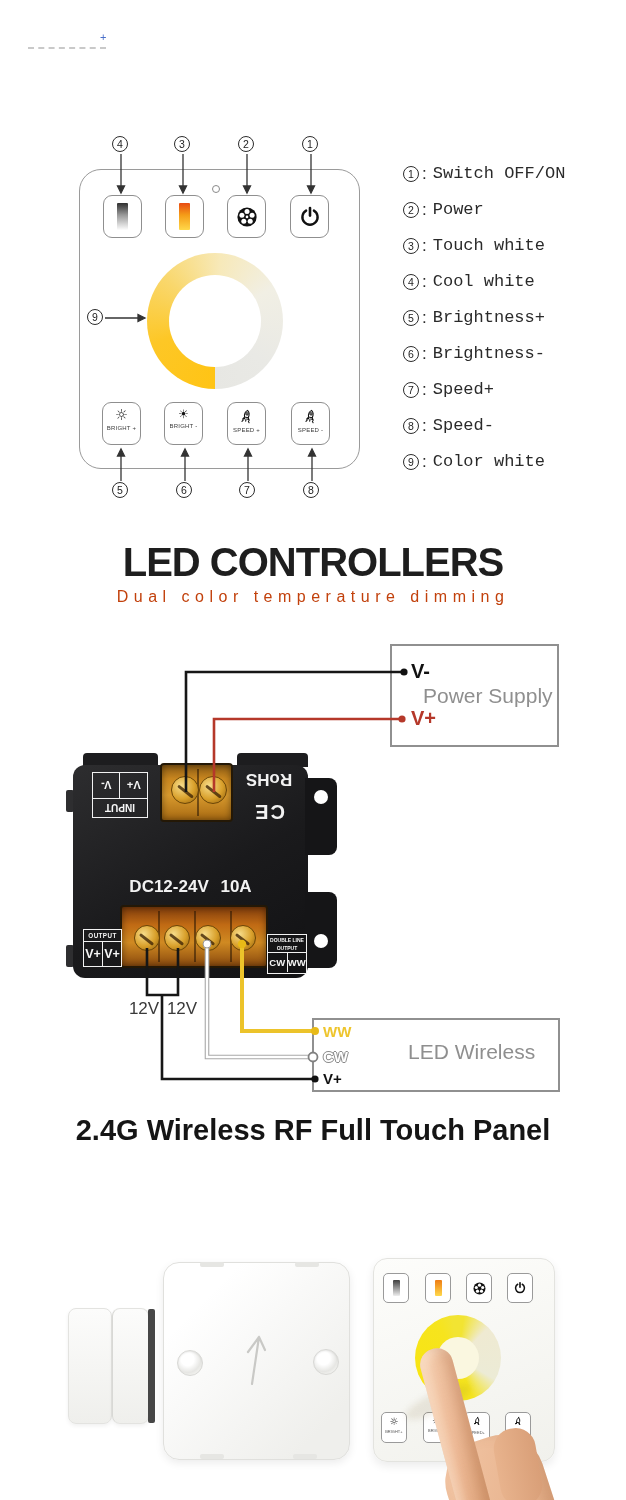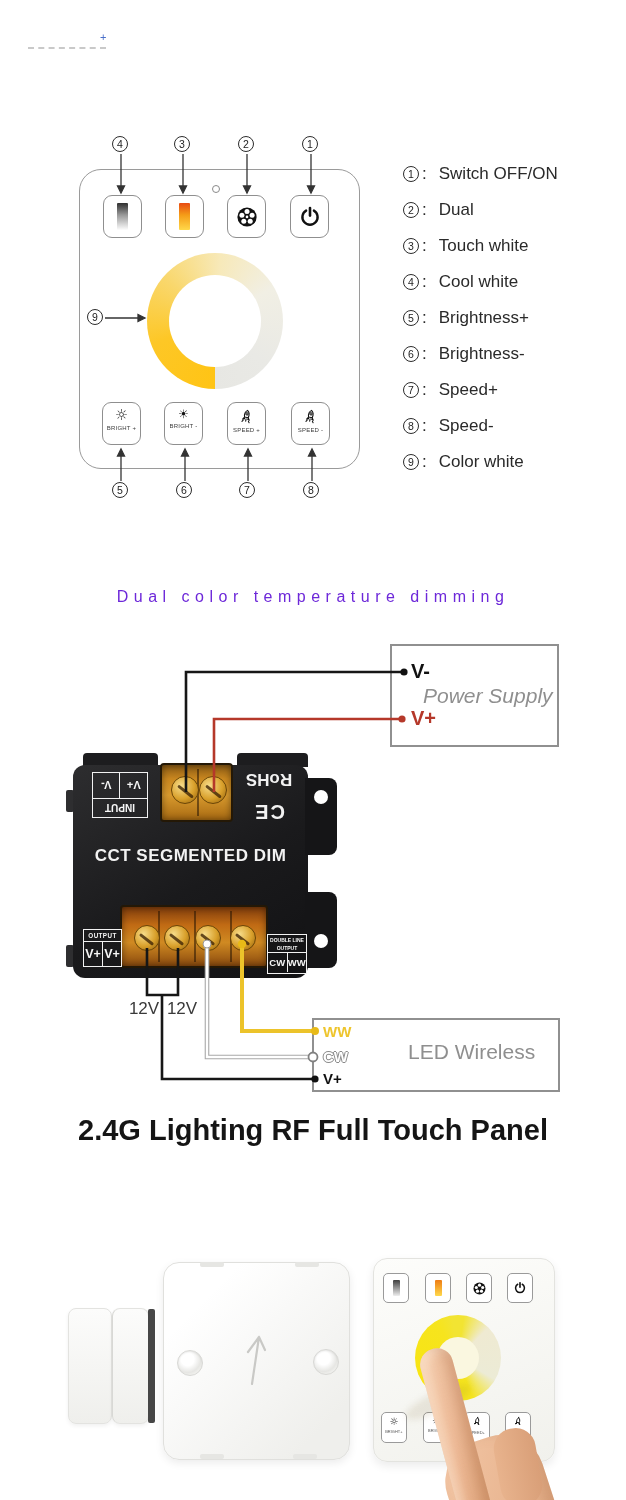--- a/index.html
+++ b/index.html
@@ -7,21 +7,21 @@
        font-family:"Liberation Sans",sans-serif;color:#1a1a1a;}
   .abs{position:absolute;}
   .ctr{text-align:center;left:0;right:0;}
   h1,h2{margin:0;font-weight:bold;}
   
   .cnum{width:16px;height:16px;border:1.2px solid #2c2c2c;border-radius:50%;
         display:inline-flex;align-items:center;justify-content:center;
         font-size:10.5px;color:#222;background:#fff;flex:0 0 auto;box-sizing:border-box;}
   .legend-row{position:absolute;left:403px;display:flex;align-items:center;gap:3px;
         font-size:17px;color:#2a2a2a;height:19px;}
-  .legend-row .lbl{margin-left:9px;}
+  .legend-row .lbl{margin-left:3px;font-family:Liberation Mono, monospace;}
   
   .panel-outline{left:79px;top:169px;width:279px;height:298px;border:1.6px solid #9a9a9a;
         border-radius:22px;background:#fff;}
   .btn{width:39px;height:43px;border:1.6px solid #8f8f8f;border-radius:9px;background:#fff;
         display:flex;flex-direction:column;align-items:center;justify-content:center;box-sizing:border-box;}
   .btn2{justify-content:flex-start;padding-top:5px;}
   .btn2 .blabel{margin-top:2px;font-size:6px;color:#3d3d3d;letter-spacing:.2px;white-space:nowrap;}
   .baricon{width:11px;height:27px;border-radius:1px;}
   .bar-cool{background:linear-gradient(180deg,#2f2f2f,#9a9a9a 45%,#fdfdfd);}
   .bar-warm{background:linear-gradient(180deg,#e84b12,#f59d18 45%,#ffd84a);}
@@ -192,21 +192,21 @@
   <div class="abs cnum" style="left:303px;top:482px;">8</div>
 
   <div class="legend-row" style="top:164px;">
     <span class="cnum">1</span>
       <span>:</span>
       <span class="lbl">Switch OFF/ON</span>
   </div>
   <div class="legend-row" style="top:200px;">
     <span class="cnum">2</span>
       <span>:</span>
-      <span class="lbl">Dual</span>
+      <span class="lbl">Power</span>
   </div>
   <div class="legend-row" style="top:236px;">
     <span class="cnum">3</span>
       <span>:</span>
       <span class="lbl">Touch white</span>
   </div>
   <div class="legend-row" style="top:272px;">
     <span class="cnum">4</span>
       <span>:</span>
       <span class="lbl">Cool white</span>
@@ -230,25 +230,26 @@
     <span class="cnum">8</span>
       <span>:</span>
       <span class="lbl">Speed-</span>
   </div>
   <div class="legend-row" style="top:452px;">
     <span class="cnum">9</span>
       <span>:</span>
       <span class="lbl">Color white</span>
   </div>
 
-  <div class="abs ctr" style="top:588px;font-size:16px;letter-spacing:5.5px;color:#6d28d9;">Dual color temperature dimming</div>
+  <h2 class="abs ctr" style="top:540px;font-size:40px;letter-spacing:-1px;color:#1e1e1e;">LED CONTROLLERS</h2>
+  <div class="abs ctr" style="top:588px;font-size:16px;letter-spacing:5.5px;color:#c2410c;">Dual color temperature dimming</div>
 
   <div class="abs wirebox" style="left:390px;top:644px;width:169px;height:103px;"></div>
   <div class="abs" style="left:411px;top:660px;font-size:20px;font-weight:bold;color:#111;">V-</div>
-  <div class="abs graytxt" style="left:423px;top:684px;font-style:italic;">Power Supply</div>
+  <div class="abs graytxt" style="left:423px;top:684px;">Power Supply</div>
   <div class="abs" style="left:411px;top:707px;font-size:20px;font-weight:bold;color:#b5382a;">V+</div>
 
   <div class="abs devtab" style="left:83px;top:753px;width:75px;height:14px;"></div>
   <div class="abs devtab" style="left:237px;top:753px;width:71px;height:14px;"></div>
   <div class="abs devnub" style="left:66px;top:790px;"></div>
   <div class="abs devnub" style="left:66px;top:945px;"></div>
   <div class="abs devbody"></div>
   <div class="abs devflange" style="left:305px;top:778px;width:32px;height:77px;"></div>
   <div class="abs devflange" style="left:305px;top:892px;width:32px;height:76px;"></div>
   <div class="abs devhole" style="left:314px;top:790px;"></div>
@@ -264,21 +265,21 @@
     <div class="row" style="height:19px;border-bottom:1.4px solid #f2f2f2;font-size:10px;font-weight:bold;">INPUT</div>
     <div class="row" style="height:25px;font-size:11px;font-weight:bold;">
       <div class="cell" style="border-right:1.4px solid #f2f2f2;">V+</div>
       <div class="cell">V-</div>
     </div>
   </div>
 
   <div class="abs rot180 devwhite" style="left:238px;top:765px;width:62px;height:24px;font-size:17px;text-align:center;">RoHS</div>
   <div class="abs rot180 devwhite" style="left:252px;top:797px;width:34px;height:26px;font-size:20px;letter-spacing:2px;text-align:center;">CE</div>
 
-  <div class="abs devwhite" style="left:73px;top:846px;width:235px;text-align:center;font-size:17px;letter-spacing:.5px;">CCT SEGMENTED DIM</div>
+  <div class="abs devwhite" style="left:73px;top:877px;width:235px;text-align:center;font-size:17px;word-spacing:7px;">DC12-24V 10A</div>
 
   <div class="abs tblock tblock-bot">
     <div class="tsep" style="position:absolute;left:25%;top:4px;bottom:4px;"></div>
     <div class="tsep" style="position:absolute;left:50%;top:4px;bottom:4px;"></div>
     <div class="tsep" style="position:absolute;left:75%;top:4px;bottom:4px;"></div>
   </div>
   <div class="abs screw" style="left:134px;top:925px;width:26px;height:26px;"></div>
   <div class="abs screw" style="left:164px;top:925px;width:26px;height:26px;"></div>
   <div class="abs screw" style="left:195px;top:925px;width:26px;height:26px;"></div>
   <div class="abs screw" style="left:230px;top:925px;width:26px;height:26px;"></div>
@@ -346,21 +347,21 @@
     <path d="M207,942 V1057 H309" fill="none" stroke="#a8a8a8" stroke-width="4.6"></path>
     <path d="M207,942 V1057 H309" fill="none" stroke="#ffffff" stroke-width="2.4"></path>
     <circle cx="207" cy="944" r="4" fill="#fff" stroke="#999" stroke-width="1"></circle>
     <circle cx="313" cy="1057" r="4.5" fill="#fff" stroke="#808080" stroke-width="1.8"></circle>
 
     <path d="M242,942 V1031 H313" fill="none" stroke="#ecc32a" stroke-width="4"></path>
     <circle cx="242" cy="944" r="4.2" fill="#e8ba17"></circle>
     <circle cx="315" cy="1031" r="4" fill="#e8ba17"></circle>
   </svg>
 
-  <h2 class="abs ctr" style="top:1114px;font-size:29px;font-weight:bold;color:#151515;">2.4G Lighting RF Full Touch Panel</h2>
+  <h2 class="abs ctr" style="top:1114px;font-size:29px;font-weight:bold;color:#151515;">2.4G Wireless RF Full Touch Panel</h2>
 
   <div class="abs clip" style="left:68px;top:1308px;width:44px;height:116px;"></div>
   <div class="abs clip" style="left:112px;top:1308px;width:37px;height:116px;border-left:1px solid #d8d8d5;"></div>
   <div class="abs" style="left:148px;top:1309px;width:7px;height:114px;background:#474747;border-radius:2px;"></div>
 
   <div class="abs plate"></div>
   <div class="abs platenotch" style="left:200px;top:1262px;width:24px;"></div>
   <div class="abs platenotch" style="left:295px;top:1262px;width:24px;"></div>
   <div class="abs platenotch" style="left:200px;top:1454px;width:24px;"></div>
   <div class="abs platenotch" style="left:293px;top:1454px;width:24px;"></div>

